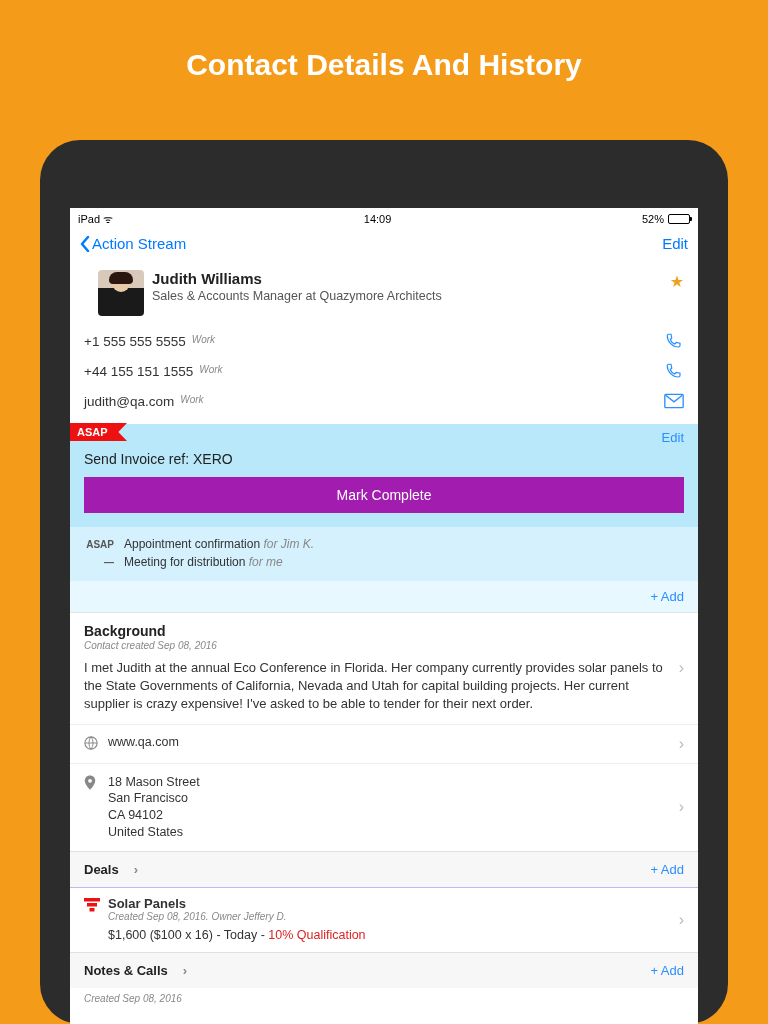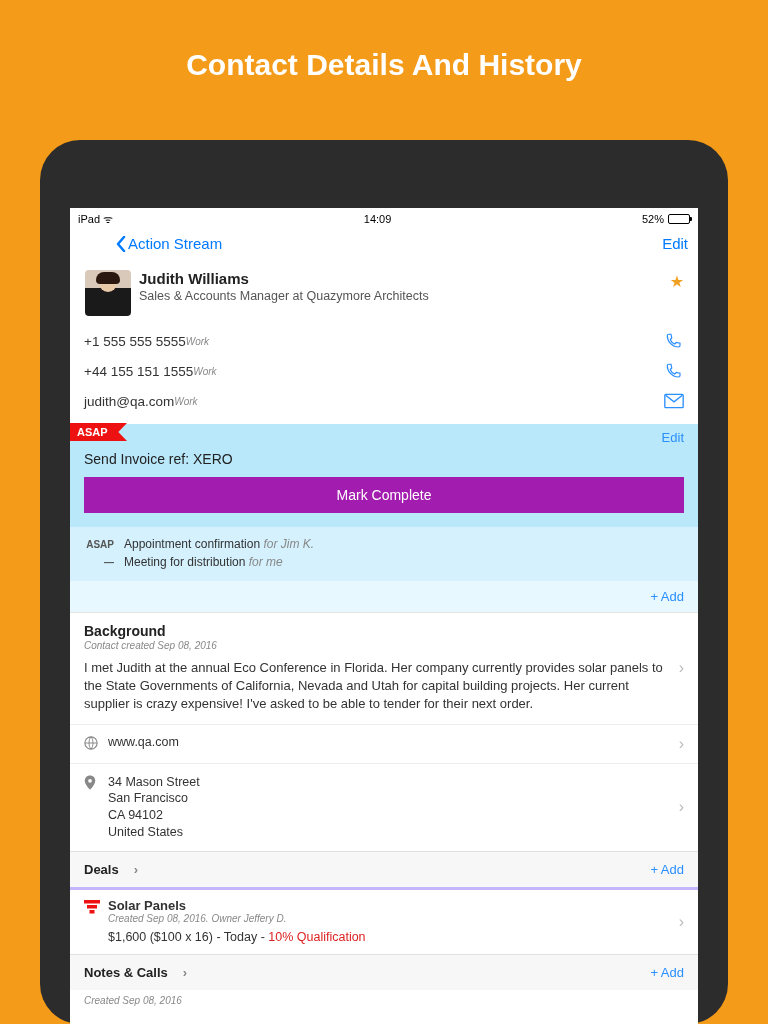--- a/index.html
+++ b/index.html
@@ -50,26 +50,26 @@
   border: 1px solid #000; border-radius: 2px;
   position: relative;
 }
 .battery::after {
   content: ""; position: absolute; right: -3px; top: 2px;
   width: 2px; height: 4px; background: #000; border-radius: 0 1px 1px 0;
 }
 .battery .fill { background: #000; height: 100%; width: 52%; }
 .navbar {
   display: flex; justify-content: space-between; align-items: center;
-  padding: 6px 10px 10px; color: #007aff; font-size: 15px; margin-left: 36px;
+  padding: 6px 10px 10px; color: #007aff; font-size: 15px;
 }
 .navbar .left { display: flex; align-items: center; gap: 2px; }
 .chev-left { width: 10px; height: 16px; }
 .header-card {
-  display: flex; padding: 8px 15px 10px; gap: 8px; position: relative;
+  display: flex; padding: 8px 28px 10px; gap: 8px; position: relative;
 }
 .avatar {
   width: 46px; height: 46px; border-radius: 4px;
   background: linear-gradient(180deg,#d8c9bb 0%,#d8c9bb 40%,#1a1a1a 40%,#1a1a1a 100%);
   position: relative; flex-shrink: 0;
 }
 .avatar::before {
   content:""; position:absolute; top:4px; left:50%; transform:translateX(-50%);
   width:18px; height:18px; border-radius:50%; background:#e8c9a8;
 }
@@ -81,21 +81,21 @@
 .contact-name { font-weight: 700; font-size: 15px; color: #222; }
 .contact-title { font-size: 12.5px; color: #555; margin-top: 2px; }
 .meta-line { font-size: 12.5px; margin-top: 2px; color: #555; }
 .meta-sep { color: #f0a020; margin: 0 4px; }
 .meta-lead { color: #f0a020; }
 .star-icon { position: absolute; right: 14px; top: 10px; color: #f0a020; font-size: 16px; }
 .comm-row {
   display: flex; justify-content: space-between; align-items: center;
   padding: 6px 14px;
 }
-.comm-left { display: flex; align-items: center; }
+.comm-left { display: flex; align-items: flex-start; gap: 6px; }
 .comm-value { font-size: 13.5px; color: #333; }
 .comm-label { font-size: 10px; color: #888; font-style: italic; }
 .comm-icon { width: 20px; height: 18px; color: #2a8fff; }
 .task-panel {
   background: #b9e8fb; margin-top: 8px; position: relative;
 }
 .asap-badge {
   position: absolute; top: -1px; left: -1px;
   background: #e11; color: #fff; font-weight: 700;
   font-size: 11px; padding: 3px 10px 3px 8px;
@@ -134,21 +134,21 @@
 .chev-row .ico { width: 14px; color: #888; flex-shrink: 0; margin-top: 1px;}
 .chev { color: #bbb; font-size: 16px; }
 .addr-lines div { font-size: 12.5px; color: #333; line-height: 1.35; }
 .sec-header {
   display: flex; justify-content: space-between; align-items: center;
   padding: 10px 14px; border-top: 1px solid #e0e0e0; background: #f7f7f7;
 }
 .sec-header .ttl { font-weight: 700; font-size: 13px; color: #222; display: flex; align-items: center; gap: 15px;}
 .sec-header .add { color: #2a8fff; font-size: 13px; }
 .deal-row {
-  display: flex; gap: 8px; padding: 8px 14px 10px; border-top: 3px solid #c4b5fd; position: relative;
+  display: flex; gap: 8px; padding: 8px 14px 10px; border-top: 1px solid #c4b5fd; position: relative;
 }
 .deal-row .chev { position: absolute; right: 14px; top: 50%; transform: translateY(-50%); }
 .funnel-icon { width: 16px; flex-shrink: 0; margin-top: 2px;}
 .deal-name { font-weight: 700; font-size: 13px; }
 .deal-meta { font-size: 10px; color: #888; font-style: italic; }
 .deal-line { font-size: 12.5px; color: #333; margin-top: 6px;}
 .deal-qual { color: #d22; }
 .bg-row{position:relative;}
 .bg-row .chev{position:absolute; right:14px; top:50%; transform:translateY(-50%);}
 </style>
@@ -261,21 +261,21 @@
 
   <div class="chev-row">
     <div class="left">
       <span class="ico">
         <svg viewBox="0 0 16 20" width="12" height="16">
               <path d="M8 0C4 0 1 3 1 7c0 5 7 12 7 12s7-7 7-12c0-4-3-7-7-7z" fill="#888"></path>
               <circle cx="8" cy="7" r="2.5" fill="#fff"></circle>
             </svg>
       </span>
       <div class="addr-lines">
-        <div>34 Mason Street</div>
+        <div>18 Mason Street</div>
         <div>San Francisco</div>
         <div>CA 94102</div>
         <div>United States</div>
       </div>
     </div>
     <span class="chev">›</span>
   </div>
 
   <div class="sec-header">
     <div class="ttl">

